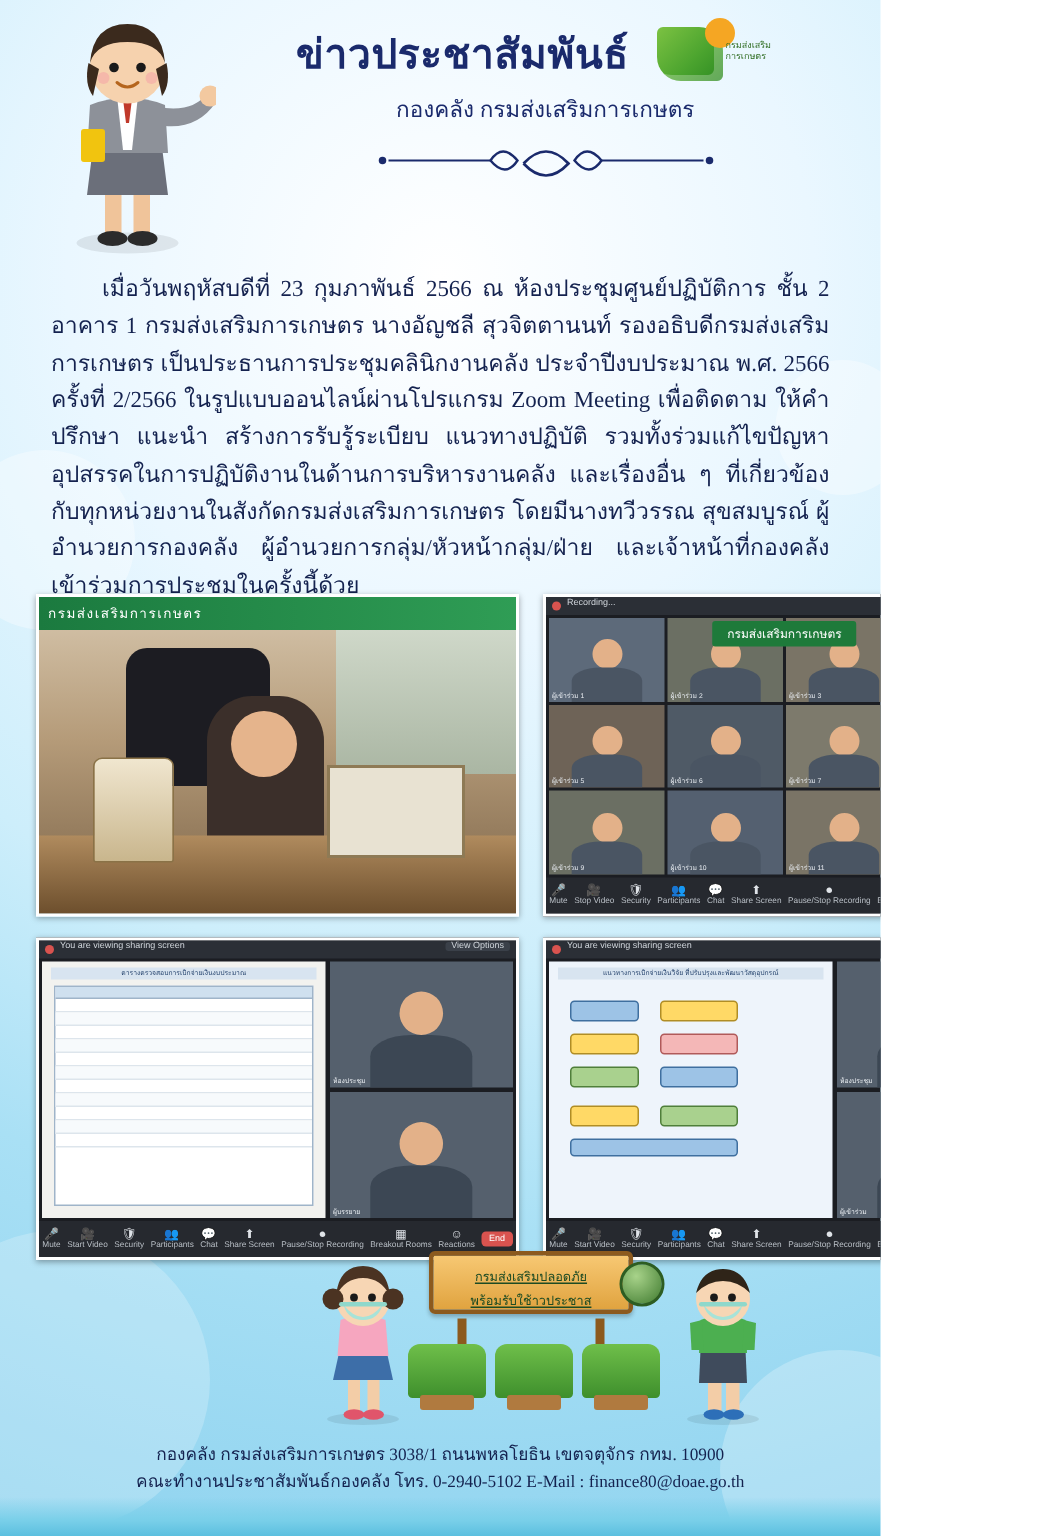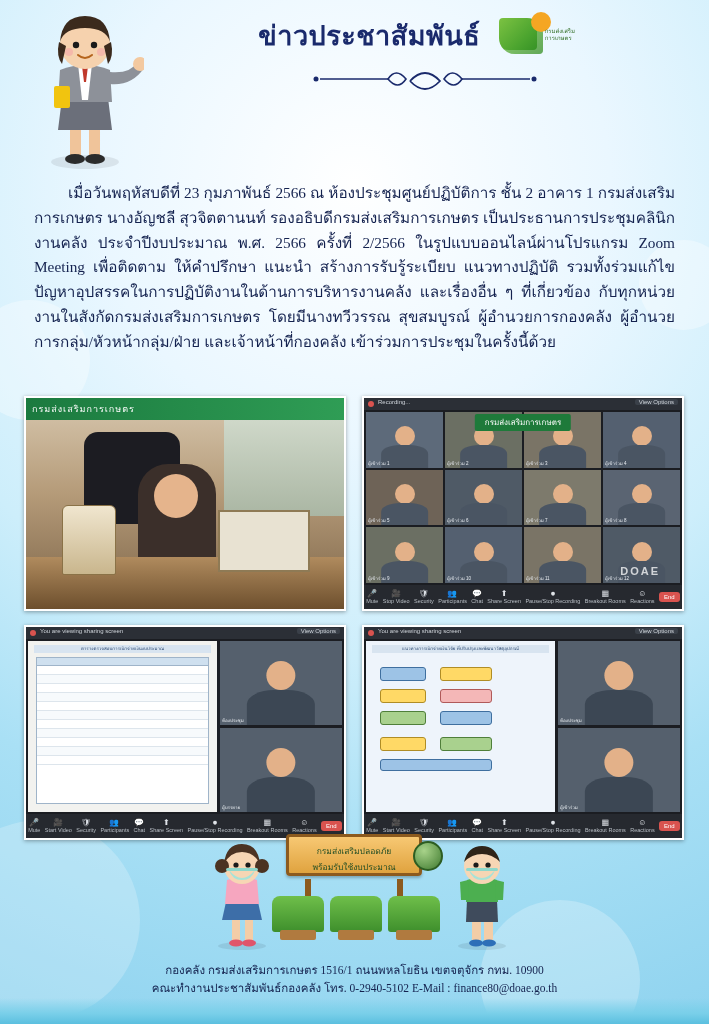--- a/index.html
+++ b/index.html
@@ -4,21 +4,21 @@
 <style>
   * { box-sizing: border-box; }
   html, body {
     margin: 0; padding: 0;
     width: 709px; height: 1024px;
     font-family: "Liberation Sans", sans-serif;
     overflow: hidden;
   }
   .page {
     position: relative;
-    width: 709px; height: 1024px;
+    width: 587px; height: 1024px;
     background:
       radial-gradient(circle at 50% 18%, #ffffff 0%, #eaf7ff 28%, #cdeefb 52%, #a9e0f5 72%, #8fd3ef 100%);
     overflow: hidden;
   }
   
   .bubble {
     position: absolute;
     border-radius: 50%;
     background: rgba(255,255,255,0.35);
     pointer-events: none;
@@ -265,21 +265,21 @@
   .footer-scene {
     position: absolute; left: 0; right: 0; top: 832px; height: 120px;
   }
   .sign {
     position: absolute; left: 286px; top: 2px; width: 136px; height: 42px;
     background: linear-gradient(180deg,#f7c873,#e0a33f);
     border: 3px solid #8c5a1e; border-radius: 4px;
     box-shadow: 0 2px 3px rgba(0,0,0,.25);
   }
   .sign .sl1, .sign .sl2 {
-    text-align: center; color: #1d4b23; font-family: "Liberation Serif", serif;
+    text-align: center; color: #1d4b23; font-family: "Liberation Serif", serif; text-decoration: underline;
   }
   .sign .sl1 { font-size: 8.5px; margin-top: 7px; }
   .sign .sl2 { font-size: 8.5px; margin-top: 2px; }
   .sign .seal {
     position: absolute; right: -24px; top: 4px; width: 30px; height: 30px;
     border-radius: 50%; background: radial-gradient(circle at 35% 30%, #a8d38a, #3f7a2f);
     border: 2px solid #2d5d22;
   }
   .sign .post {
     position: absolute; left: 16px; top: 42px; width: 6px; height: 26px; background: #8c5a1e;
@@ -361,20 +361,21 @@
       <circle cx="43" cy="40" r="4" fill="#f5a6a6" opacity=".6"></circle>
       <circle cx="75" cy="40" r="4" fill="#f5a6a6" opacity=".6"></circle>
     </svg>
 
     <div class="title-block">
       <span class="title-thai">ข่าวประชาสัมพันธ์</span>
       <span class="logo-doae">
         <span class="leafmark"></span>
         <span class="logotext">กรมส่งเสริมการเกษตร</span>
       </span>
+      <div class="subtitle-thai">กองคลัง กรมส่งเสริมการเกษตร</div>
       <svg class="flourish" viewBox="0 0 230 26">
         <path d="M10 14 H78" stroke="#1a2a6c" stroke-width="1.4" fill="none"></path>
         <path d="M152 14 H220" stroke="#1a2a6c" stroke-width="1.4" fill="none"></path>
         <path d="M78 14 q8 -12 18 0 q-8 12 -18 0 z" stroke="#1a2a6c" stroke-width="1.6" fill="none"></path>
         <path d="M100 16 q15 -16 30 0 q-15 16 -30 0" stroke="#1a2a6c" stroke-width="1.8" fill="none"></path>
         <path d="M134 14 q8 -12 18 0 q-8 12 -18 0 z" stroke="#1a2a6c" stroke-width="1.6" fill="none"></path>
         <circle cx="6" cy="14" r="2.5" fill="#1a2a6c"></circle>
         <circle cx="224" cy="14" r="2.5" fill="#1a2a6c"></circle>
       </svg>
     </div>
@@ -599,21 +600,21 @@
       <circle cx="26" cy="24" r="7" fill="#4b3322"></circle>
       <circle cx="66" cy="24" r="7" fill="#4b3322"></circle>
       <circle cx="40" cy="23" r="2.6" fill="#1a1a1a"></circle>
       <circle cx="52" cy="23" r="2.6" fill="#1a1a1a"></circle>
       <path d="M33 28 Q46 44 59 28 Q56 38 46 38 Q36 38 33 28 Z" fill="#a7e3d8"></path>
       <rect x="30" y="26" width="32" height="3" rx="1.5" fill="#8fd8cb"></rect>
     </svg>
 
     <div class="sign">
       <div class="sl1">กรมส่งเสริมปลอดภัย</div>
-      <div class="sl2">พร้อมรับใช้งบประมาณ</div>
+      <div class="sl2">พร้อมรับใช้าวประชาส</div>
       <div class="seal"></div>
       <div class="post"></div>
       <div class="post2"></div>
     </div>
 
     <div class="shrub s1"></div>
     <div class="shrub s2"></div>
     <div class="shrub s3"></div>
 
     <svg class="kid boy" viewBox="0 0 92 108">
@@ -629,18 +630,18 @@
       <circle cx="46" cy="24" r="18" fill="#f7d6b4"></circle>
       <path d="M28 20 Q32 4 46 4 Q60 4 64 20 Q56 12 46 12 Q36 12 28 20 Z" fill="#2f2418"></path>
       <circle cx="40" cy="23" r="2.6" fill="#1a1a1a"></circle>
       <circle cx="52" cy="23" r="2.6" fill="#1a1a1a"></circle>
       <path d="M33 28 Q46 44 59 28 Q56 38 46 38 Q36 38 33 28 Z" fill="#a7e3d8"></path>
       <rect x="30" y="26" width="32" height="3" rx="1.5" fill="#8fd8cb"></rect>
     </svg>
   </div>
 
   <div class="footer-text">
-    <div class="l1">กองคลัง กรมส่งเสริมการเกษตร 1516/1 ถนนพหลโยธิน เขตจตุจักร กทม. 10900</div>
+    <div class="l1">กองคลัง กรมส่งเสริมการเกษตร 3038/1 ถนนพหลโยธิน เขตจตุจักร กทม. 10900</div>
     <div class="l2">คณะทำงานประชาสัมพันธ์กองคลัง โทร. 0-2940-5102 E-Mail : finance80@doae.go.th</div>
   </div>
 
   <div class="wave-bottom"></div>
 </div>
 
 </body></html>

